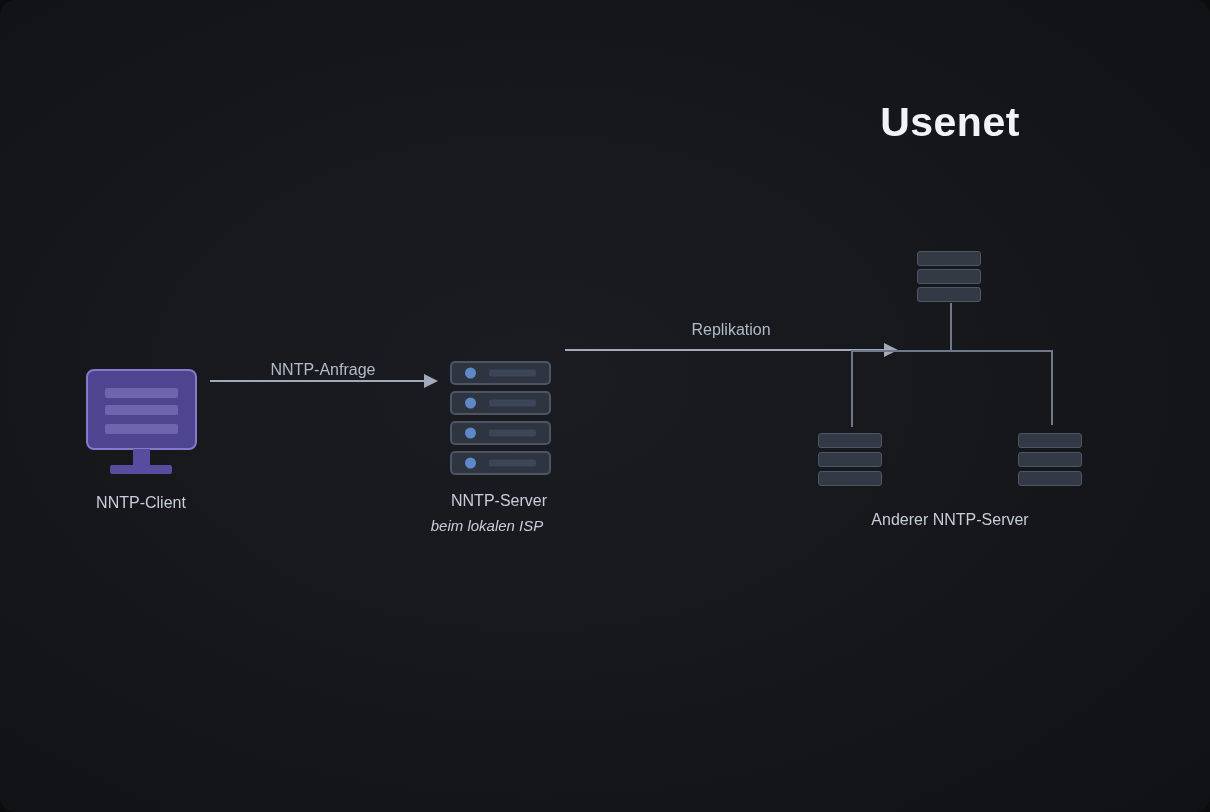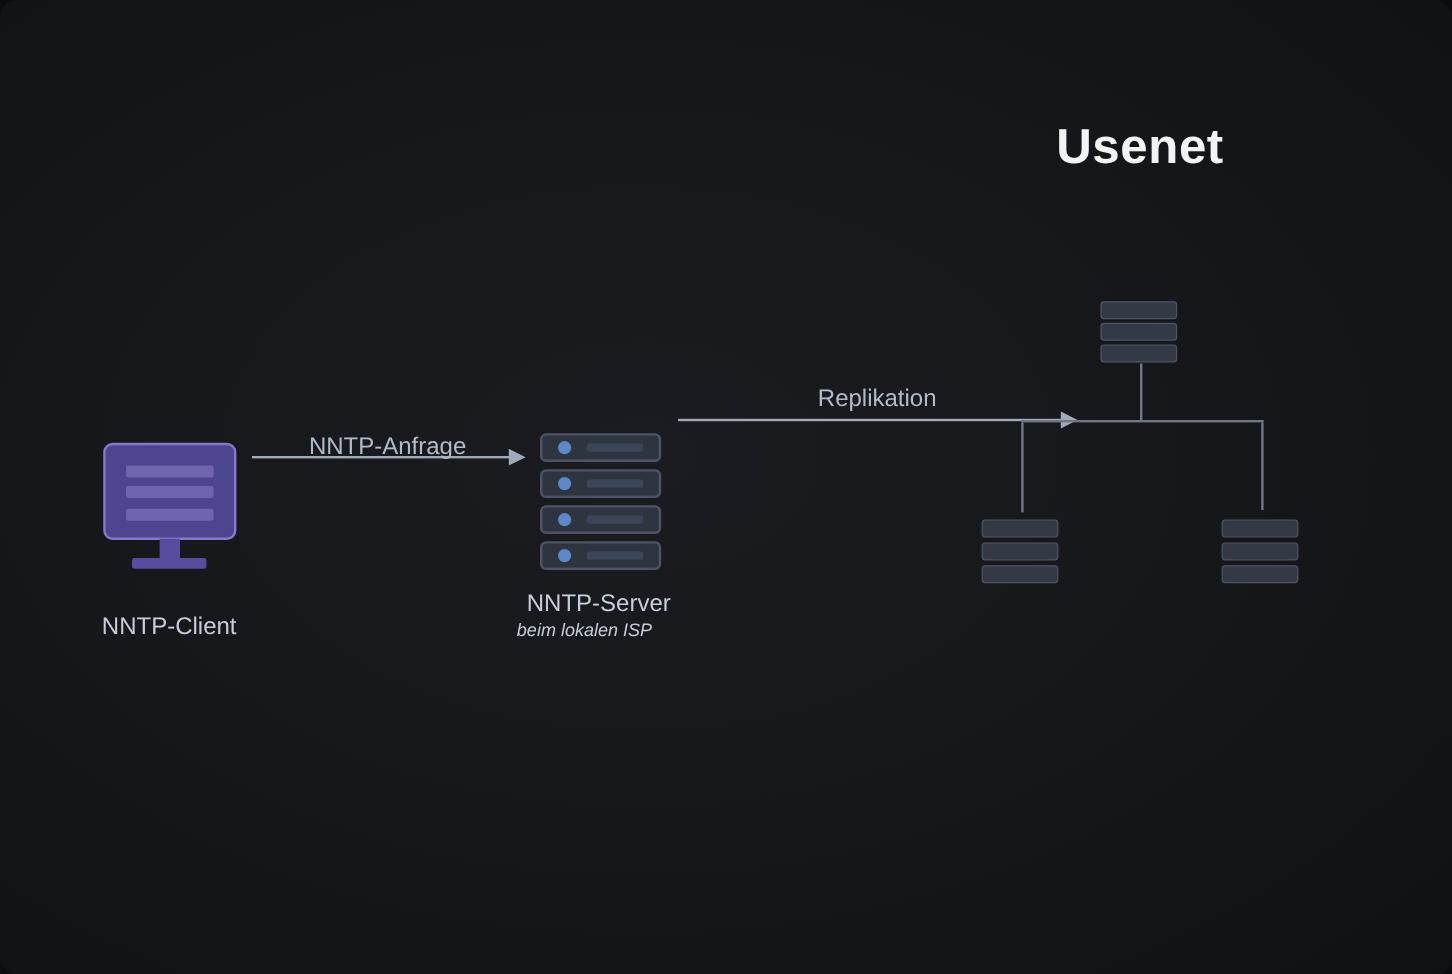--- a/index.html
+++ b/index.html
@@ -5,21 +5,21 @@
   html, body { margin:0; padding:0; background:#0b0c0e; }
   .stage {
     position:relative; width:1210px; height:812px; overflow:hidden;
     background: radial-gradient(1000px 650px at 44% 47%,
       var(--bg_center, #1a1c21) 0%, #15171b 50%, var(--bg_edge, #121316) 80%, #101114 100%);
     font-family:"Liberation Sans", sans-serif;
     border-radius:15px;
   }
   .label {
     position:absolute; transform:translateX(-50%); white-space:nowrap;
-    color:var(--label, #c7ceda); font-size:20px;
+    color:var(--label, #c7ceda); font-size:16px;
   }
   .edge-label { color:var(--edge_label, #b2bbca); }
   .sub-label { font-size:15px; color:var(--label, #c7ceda); }
   .title {
     position:absolute; transform:translateX(-50%); white-space:nowrap;
     color:var(--title, #f2f3f5); font-size:41px; font-weight:bold; letter-spacing:0.5px;
   }
   .hline { position:absolute; height:2px; }
   .vline { position:absolute; width:2px; }
   .arrow-color { background:var(--arrow, #a0aaba); }
@@ -81,21 +81,21 @@
 
   <div class="monitor">
     <div class="monitor-screen">
       <div class="monitor-bar" style="top:17px;"></div>
       <div class="monitor-bar" style="top:34px;"></div>
       <div class="monitor-bar" style="top:53px;"></div>
     </div>
     <div class="monitor-neck"></div>
     <div class="monitor-base"></div>
   </div>
-  <div class="label" style="left:141px; top:511px;">NNTP-Client</div>
+  <div class="label" style="left:141px; top:494px;">NNTP-Client</div>
 
   <div class="hline arrow-color" style="left:210px; top:380px; width:215px;"></div>
   <div class="arrowhead" style="left:424px; top:374px;"></div>
   <div class="label edge-label" style="left:323px; top:361px;">NNTP-Anfrage</div>
 
   <div class="server">
     <div class="srv-unit" style="top:0;">
       <div class="srv-led"></div>
       <div class="srv-bar"></div>
     </div>
@@ -132,14 +132,15 @@
   <div class="rack low" style="left:818px; top:433px;">
     <div class="rack-bar"></div>
     <div class="rack-bar"></div>
     <div class="rack-bar"></div>
   </div>
   <div class="rack low" style="left:1018px; top:433px;">
     <div class="rack-bar"></div>
     <div class="rack-bar"></div>
     <div class="rack-bar"></div>
   </div>
+  <div class="label" style="left:950px; top:511px;">Anderer NNTP-Server</div>
 
 </div>
 
 </body></html>

